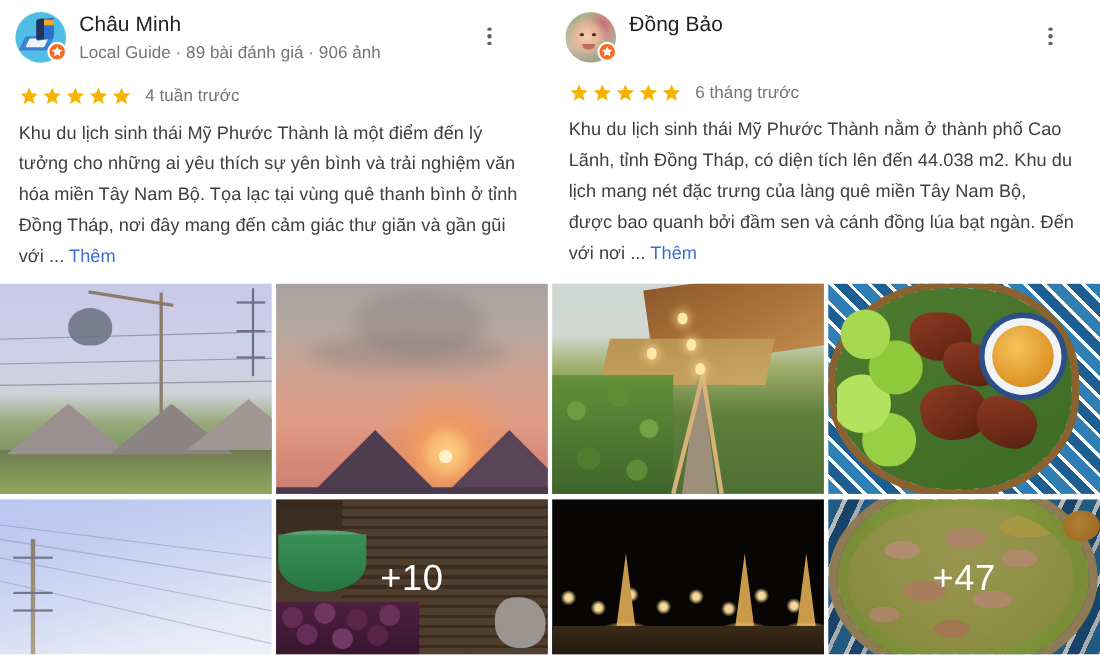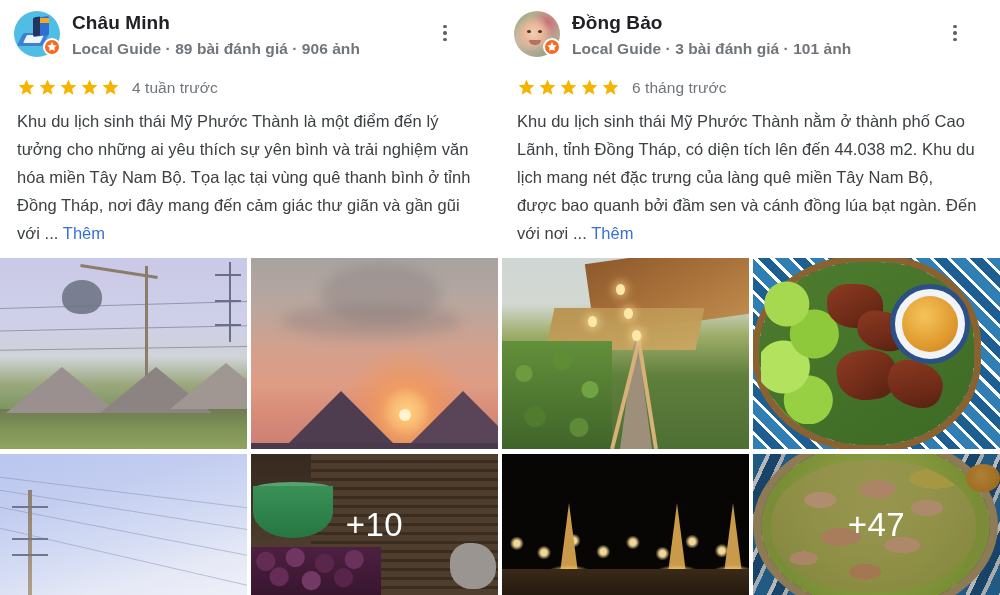--- a/index.html
+++ b/index.html
@@ -31,21 +31,20 @@
   .review {
     width: 500px;
     box-sizing: border-box;
     padding: 10px 16px 0 14px;
     position: relative;
   }
   .review-header {
     display: flex;
     align-items: flex-start;
     position: relative;
-    font-weight: bold;
   }
   .avatar {
     width: 46px;
     height: 46px;
     border-radius: 50%;
     flex: 0 0 46px;
     position: relative;
     overflow: hidden;
     margin-top: 1px;
   }
@@ -617,21 +616,20 @@
           <span class="mouth"></span>
         </div>
         <span class="lg-badge">
           <svg width="12" height="12" viewBox="0 0 24 24" aria-hidden="true">
             <path d="M12 2l2.9 6.1 6.6.9-4.8 4.6 1.2 6.6L12 17.1 6.1 20.2l1.2-6.6L2.5 9l6.6-.9z" fill="#ffffff"></path>
           </svg>
         </span>
 
         <div class="header-text">
           <div class="author-name">Đồng Bảo</div>
-          <div class="author-meta">Local Guide · 3 bài đánh giá · 101 ảnh</div>
         </div>
 
         <div class="more-menu" style="right:16px;">
           <span class="dot"></span>
           <span class="dot"></span>
           <span class="dot"></span>
         </div>
       </div>
 
       <div class="rating-row">

